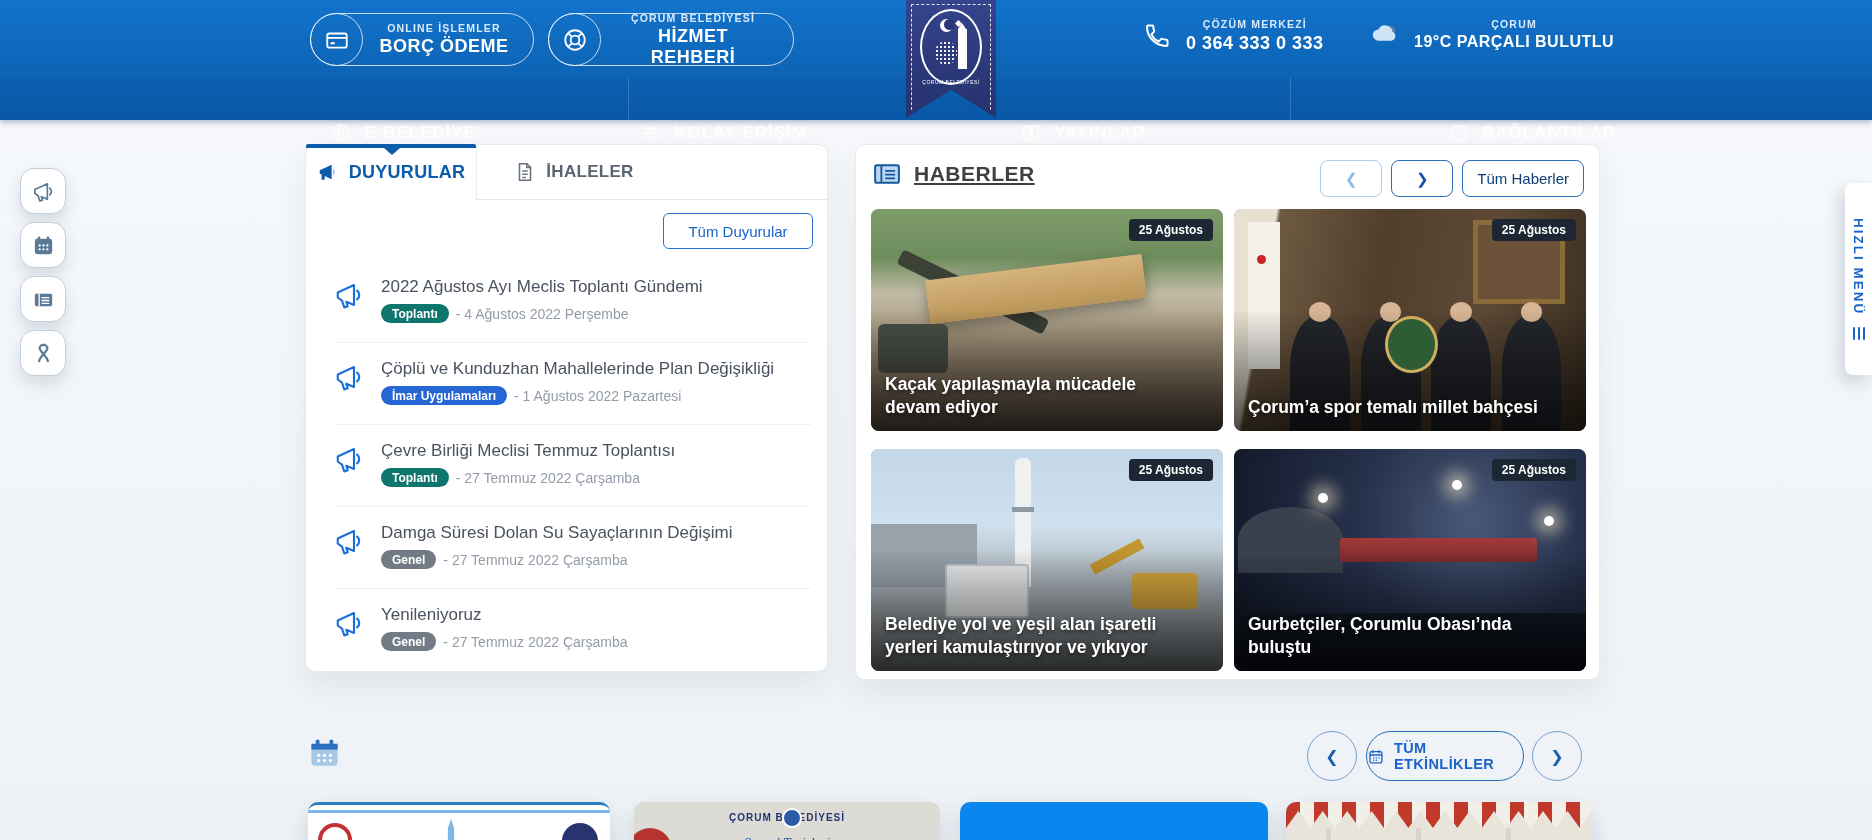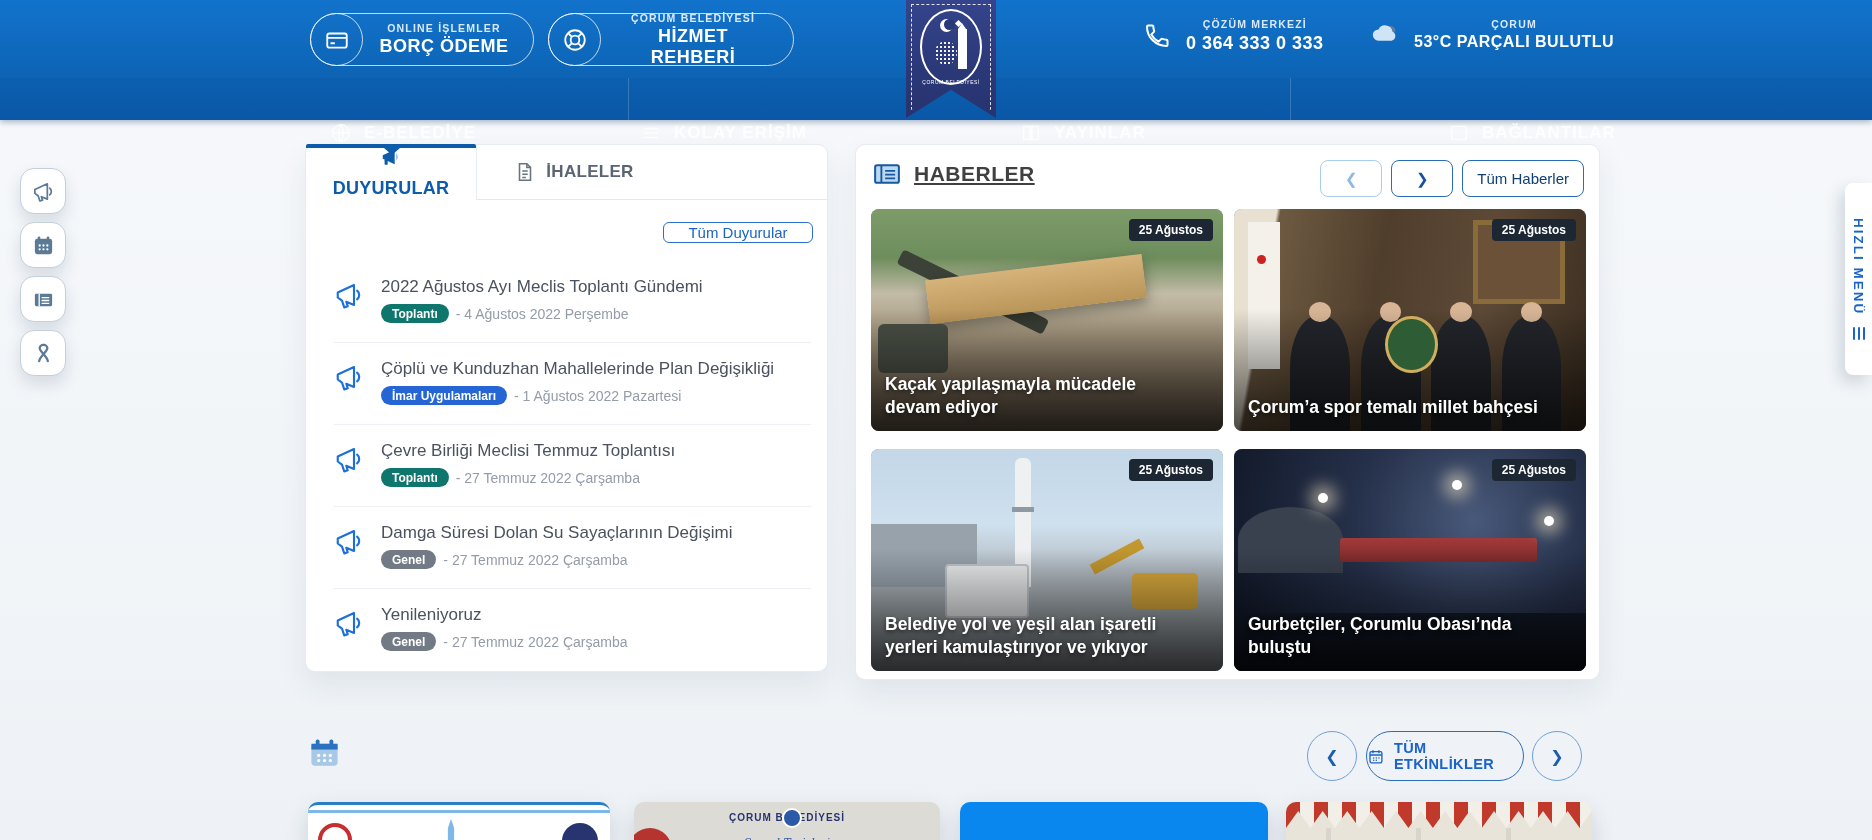--- a/index.html
+++ b/index.html
@@ -55,32 +55,32 @@
   .side-btn { position:absolute; left:20px; width:46px; height:46px; background:#fff; border:1px solid #c3cfdb;
               border-radius:14px; display:flex; align-items:center; justify-content:center;
               box-shadow:0 8px 16px rgba(30,60,90,.14); cursor:pointer; }
   .side-btn svg { width:23px; height:23px; }
 
   
   .ann-panel { position:absolute; left:305px; top:144px; width:523px; height:528px; background:#fff;
                border:1px solid #e6ebf1; border-radius:10px; box-shadow:0 14px 30px rgba(40,60,90,.08); }
   .tab { position:absolute; top:0; height:54px; display:flex; align-items:center; justify-content:center; gap:10px;
          font-weight:bold; cursor:pointer; }
-  .tab-active { left:0; width:170px; color:#0d5cab; font-size:18px; letter-spacing:.3px;flex-direction:column; }
+  .tab-active { left:0; width:170px; color:#0d5cab; font-size:18px; letter-spacing:.3px; }
   .tab-bar { position:absolute; top:-1px; left:0; width:170px; height:4px; background:#0d5cab; border-radius:2px 2px 0 0; }
   .tab-bar::after { content:""; position:absolute; left:78px; top:4px; border-left:8px solid transparent;
                     border-right:8px solid transparent; border-top:7px solid #0d5cab; }
   .tab-inactive { left:170px; width:195px; color:#5a6472; font-size:17px; letter-spacing:.3px; border-left:1px solid #e8edf2; }
   .tab-underline { position:absolute; top:54px; left:170px; right:0; height:1px; background:#e3e8ee; }
   .tab svg { width:22px; height:22px; }
 
   .all-btn { position:absolute; border:1px solid #2a6fd0; border-radius:6px; background:#fff; color:#1b63c8;
              font-size:15px; display:flex; align-items:center; justify-content:center; cursor:pointer;
              font-family:inherit; }
-  .ann-all { right:14px; top:77px; width:150px; height:21px;text-align:right; }
+  .ann-all { right:14px; top:68px; width:150px; height:36px;text-align:right; }
 
   .ann-list { position:absolute; left:28px; right:16px; top:116px; }
   .ann-item { display:flex; gap:17px; padding:16px 0 19px 0; border-bottom:1px solid #edf0f4; cursor:pointer; }
   .ann-item:last-child { border-bottom:none; }
   .ann-item svg { width:30px; height:30px; flex:0 0 auto; margin-top:3px; color:#1b6fd8; }
   .ann-title { font-size:17px; color:#49525e; }
   .ann-meta { display:flex; align-items:center; gap:7px; margin-top:7px; }
   .badge { color:#fff; font-size:12px; font-weight:bold; border-radius:10px; padding:2.5px 11px; }
   .b-toplanti { background:#0f766e; }
   .b-imar { background:#2566d4; }
@@ -248,21 +248,21 @@
       </div>
     </div>
 
     <div class="hdr-info" style="left:1370px">
       <svg viewBox="0 0 32 32">
         <ellipse cx="20" cy="11" rx="7" ry="5" fill="#5d7da0"></ellipse>
         <path d="M9 22a6 6 0 010-12 8 8 0 0115 2.5A5 5 0 0123 22H9z" fill="#cfe4f6"></path>
       </svg>
       <div>
         <div class="info-small">ÇORUM</div>
-        <div class="info-main" style="font-size:16px">53°C PARÇALI BULUTLU</div>
+        <div class="info-main" style="font-size:16px">19°C PARÇALI BULUTLU</div>
       </div>
     </div>
   </div>
 
   <div class="logo">
     <div class="logo-inner"></div>
     <div class="logo-oval">
       <div class="crescent"></div>
       <div class="lstar"></div>
       <div class="tower"></div>

